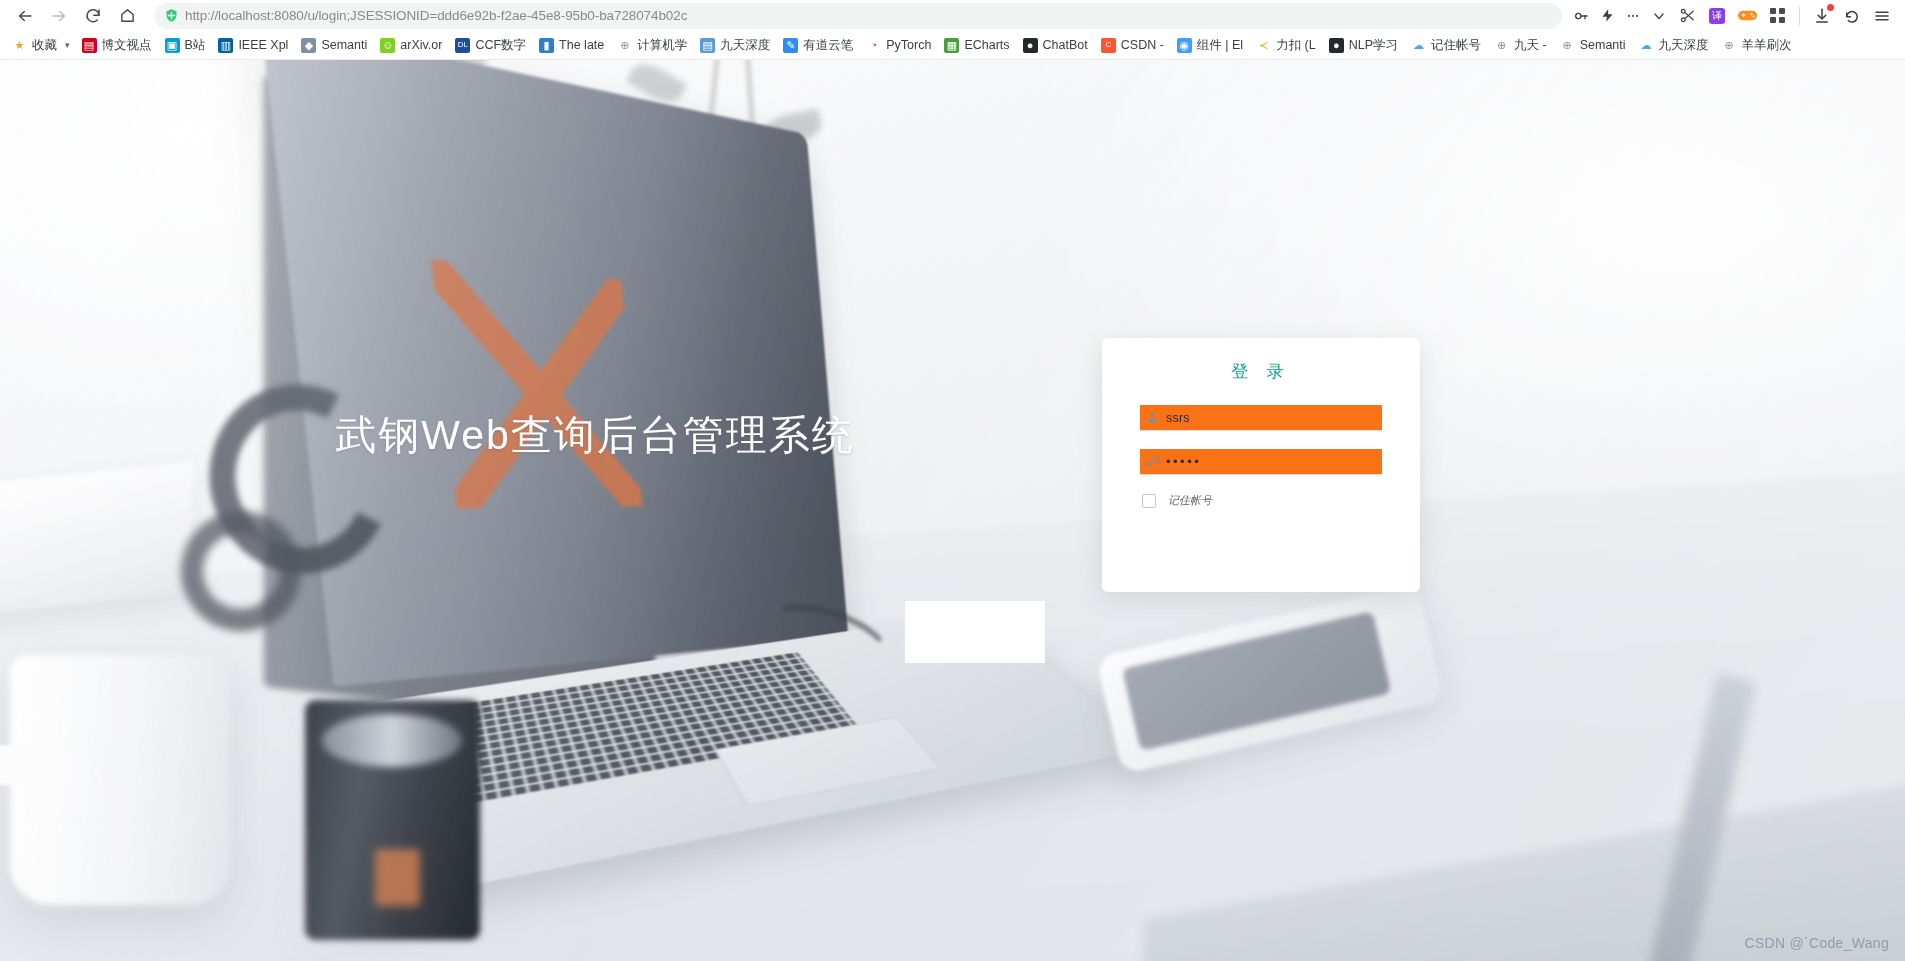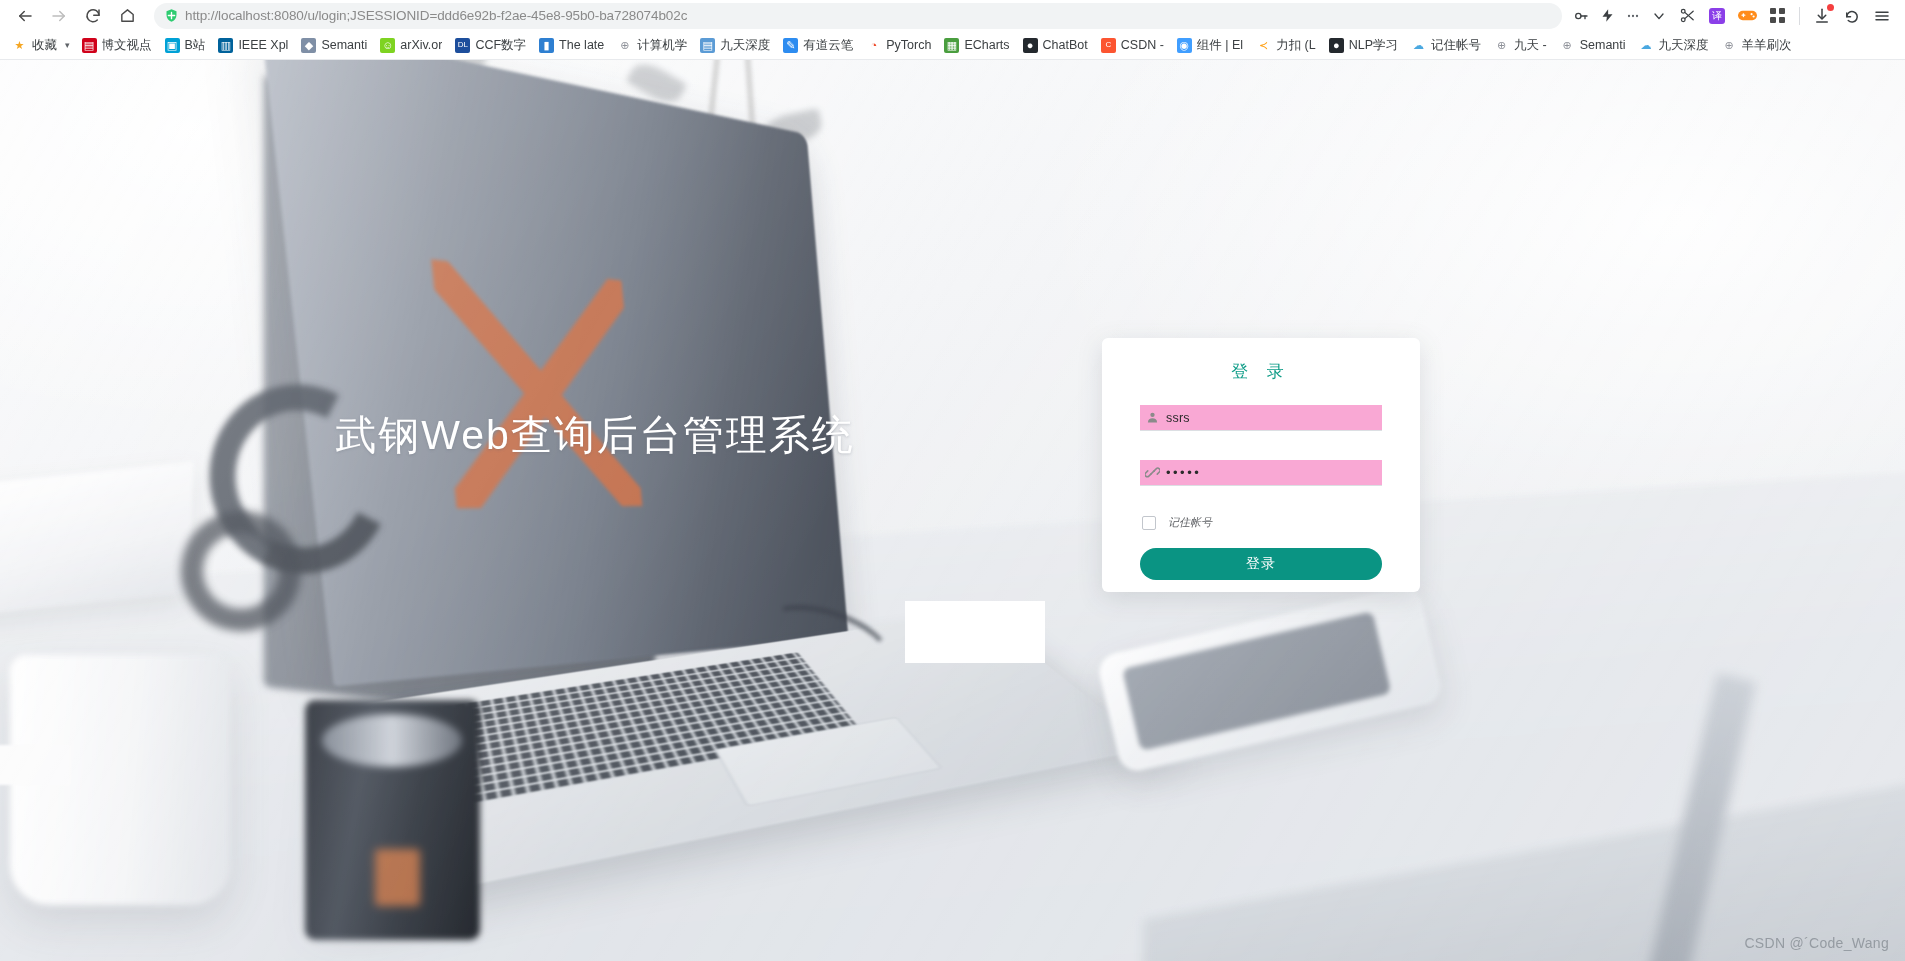--- a/index.html
+++ b/index.html
@@ -447,23 +447,23 @@
     text-align: center;
     color: #0b9b86;
     font-size: 17px;
     letter-spacing: 7px;
     margin-bottom: 22px;
     font-weight: normal;
   }
   .field {
     position: relative;
     height: 26px;
-    margin-bottom: 29px;
+    margin-bottom: 18px;
     border-bottom: 1px solid #dcdfe3;
-    background: #f9a8d4;
+    background: #f97316;
     display: flex;
     align-items: center;
     padding-left: 4px;
   }
   .field-icon {
     width: 16px; height: 16px;
     flex: 0 0 auto;
     margin-right: 6px;
     display: flex; align-items: center; justify-content: center;
   }
@@ -818,17 +818,16 @@
           </svg>
       </span>
       <span class="field-dots">•••••</span>
     </div>
 
     <div class="remember-row">
       <span class="checkbox"></span>
       <span class="remember-label">记住帐号</span>
     </div>
 
-    <div class="login-button">登录</div>
   </div>
 
   <div class="watermark">CSDN @´Code_Wang</div>
 </div>
 
 </body></html>

